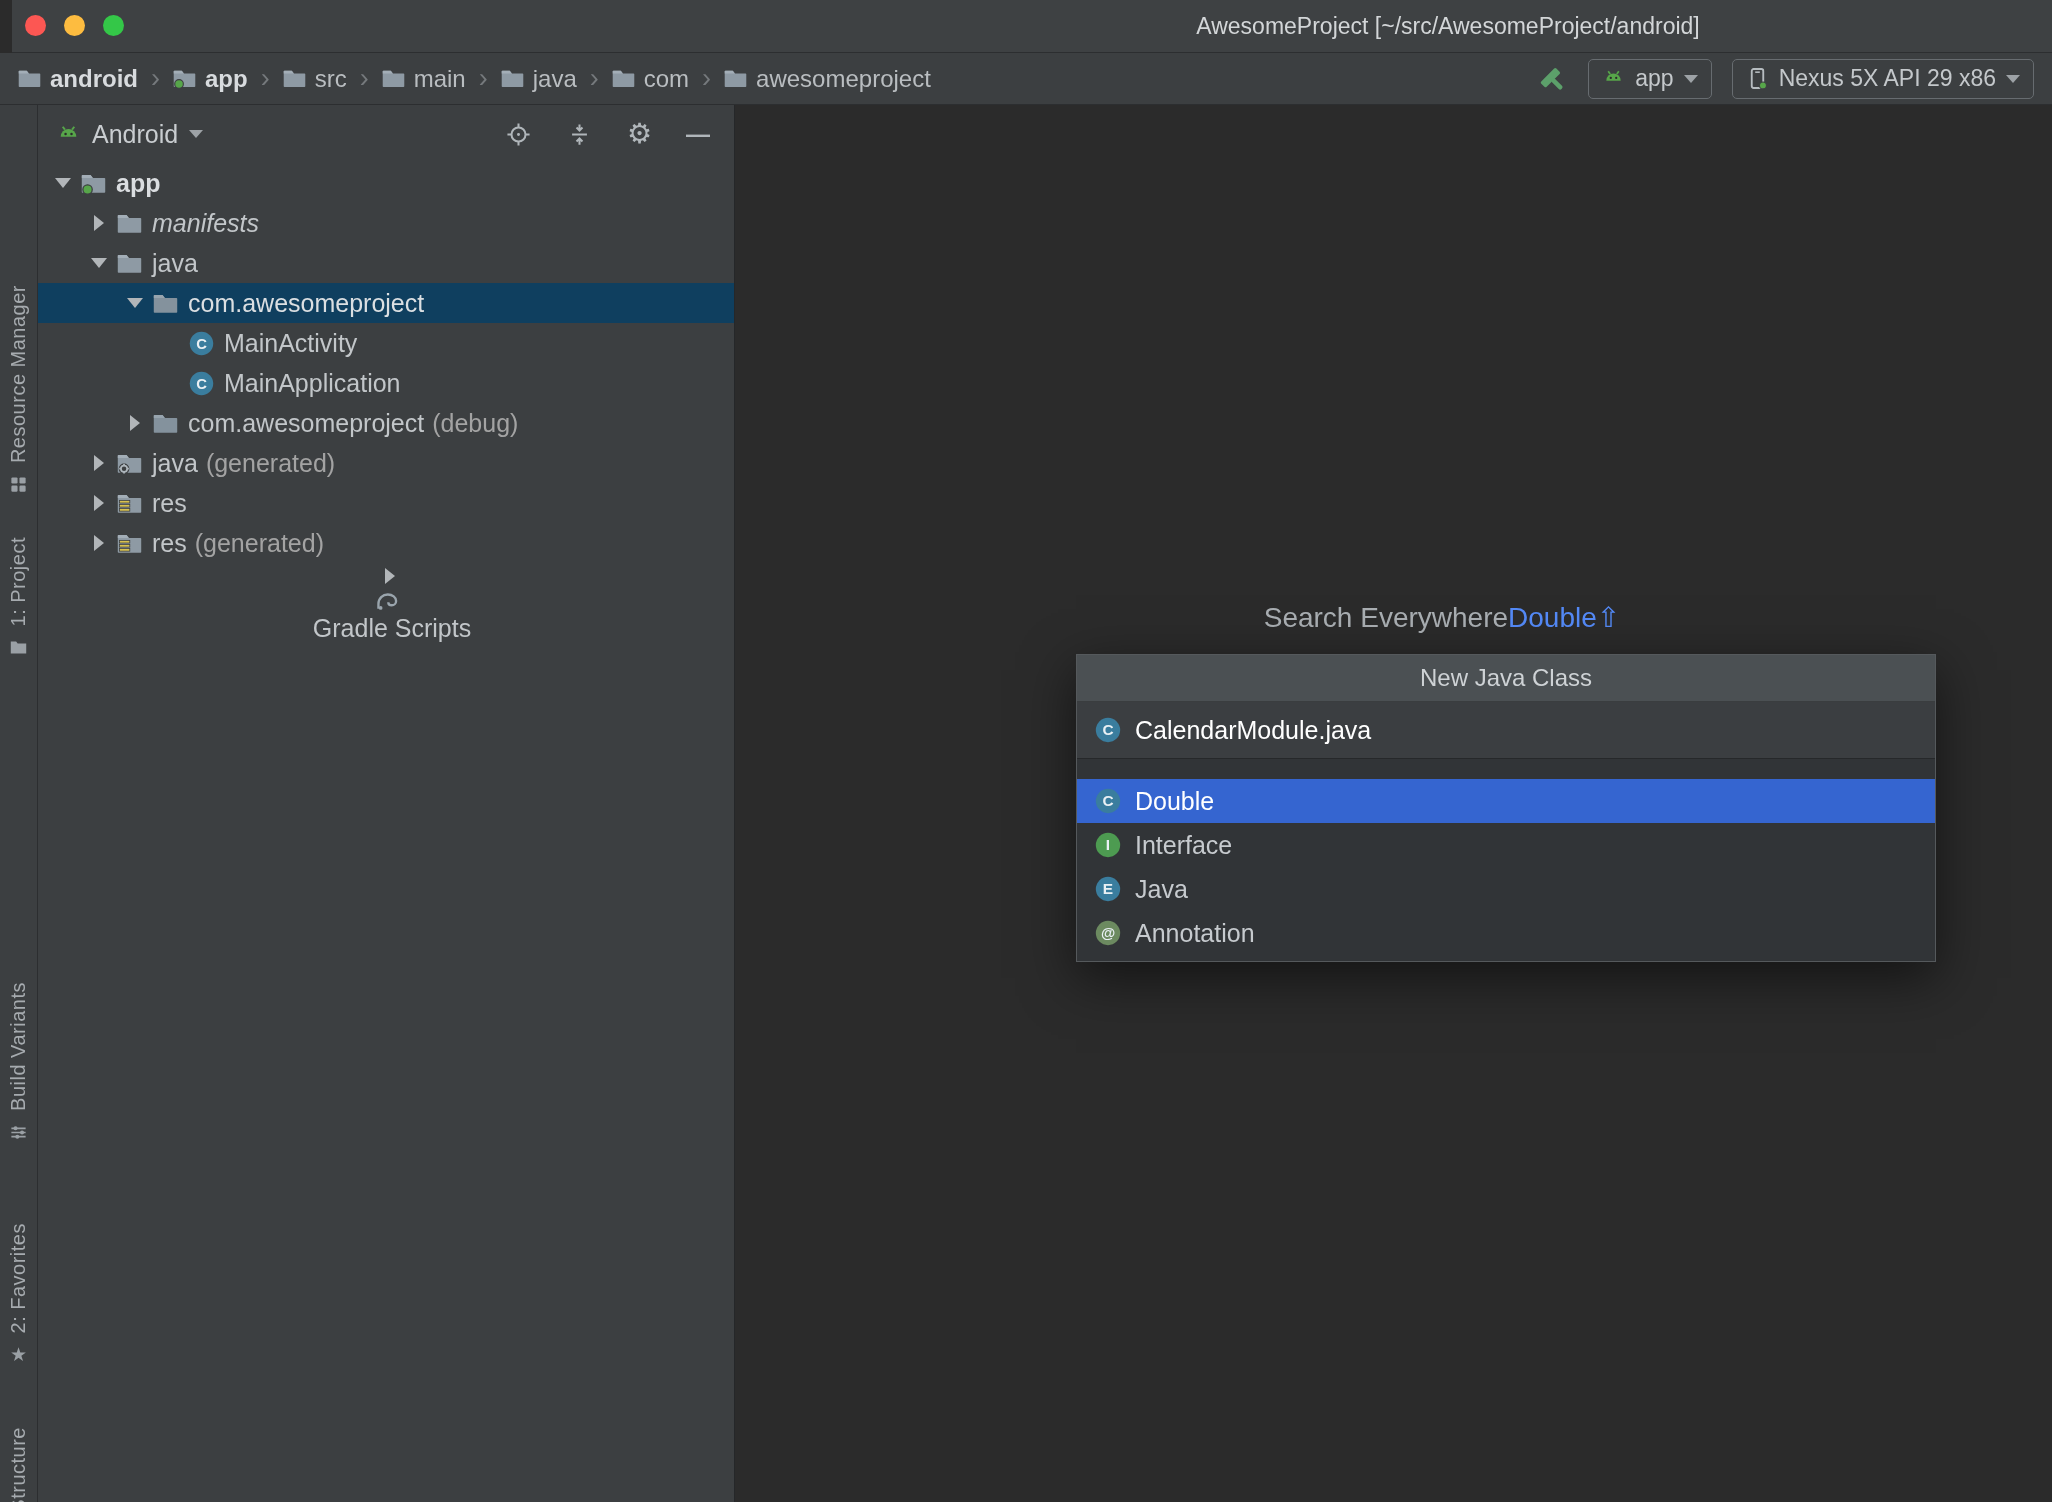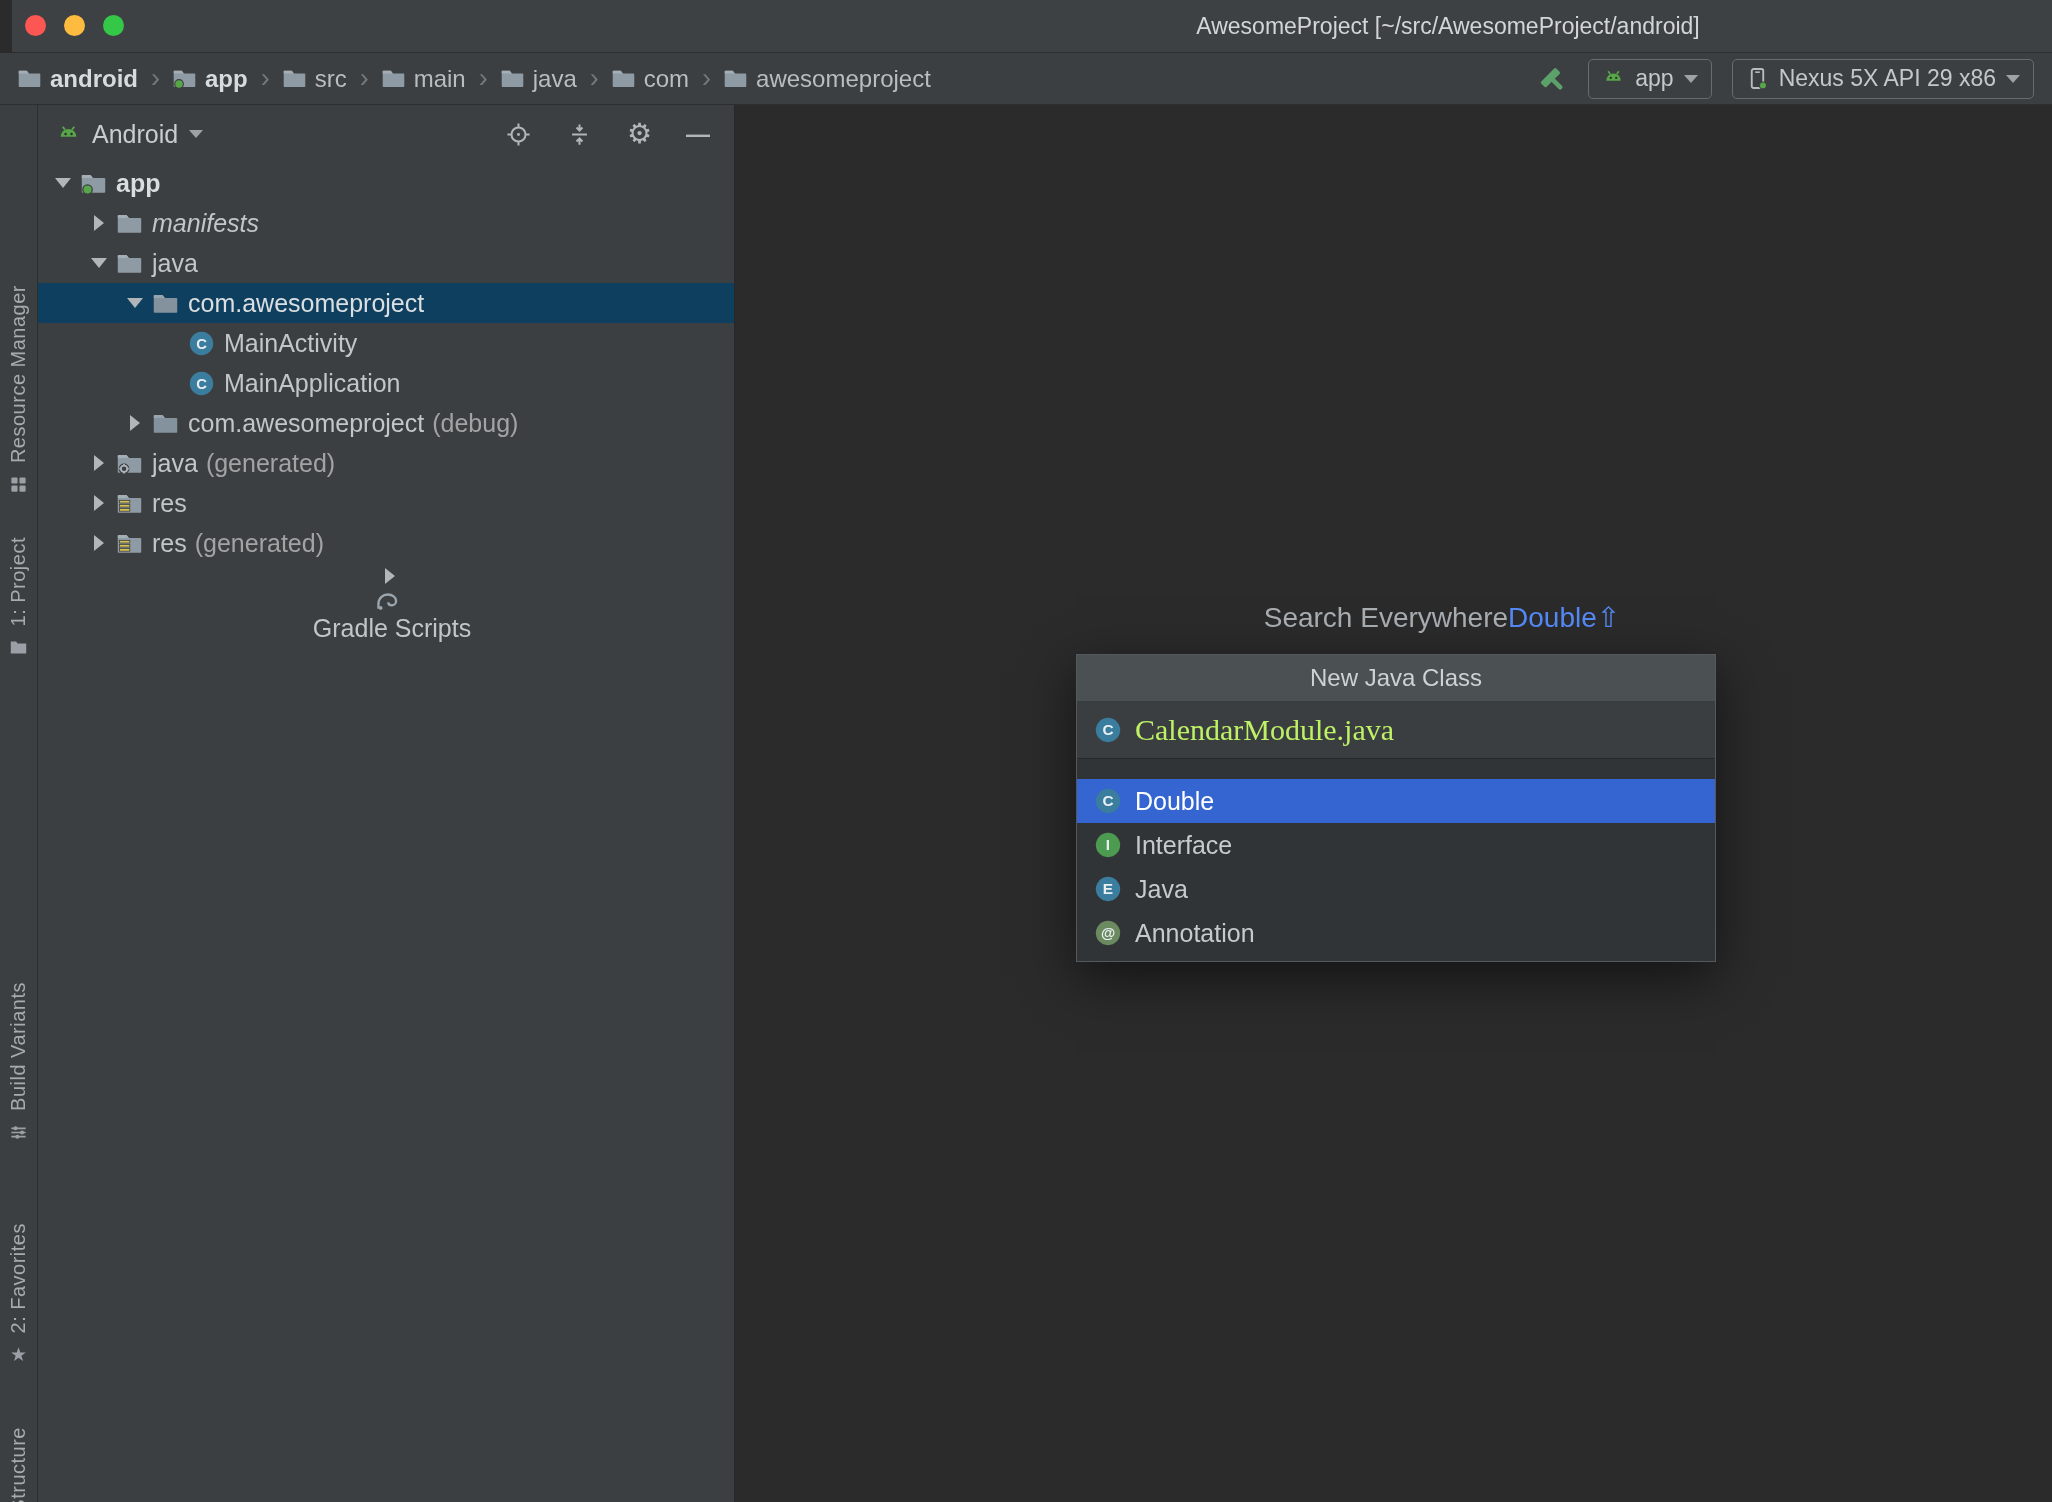--- a/index.html
+++ b/index.html
@@ -73,27 +73,27 @@
   .tree-icon svg{width:100%;height:100%;display:block;}
   .tree-suffix{color:#a3a3a3;margin-left:8px;}
 
   .editor{position:absolute;left:736px;top:105px;right:0;bottom:0;background:#2b2b2b;}
   .hint{position:absolute;top:496px;left:706px;transform:translateX(-50%);
     display:flex;align-items:center;font-size:28px;white-space:nowrap;}
   .hint-text{color:#a9aeb2;}
   .hint-action{color:#548af7;}
   .hint-symbol{color:#548af7;font-size:28px;}
 
-  .popup{position:absolute;left:1076px;top:654px;width:640px;background:#313437;
+  .popup{position:absolute;left:1076px;top:654px;width:860px;background:#313437;
     border:1px solid #55595c;box-shadow:0 16px 50px rgba(0,0,0,.55);box-sizing:border-box;}
   .popup-header{height:46px;background:#4b5053;border-bottom:1px solid #3a3d3f;
     display:flex;align-items:center;justify-content:center;font-size:24px;color:#ced2d5;}
   .popup-input-row{height:56px;background:#3b3e41;border-bottom:1px solid #26282a;
     display:flex;align-items:center;gap:14px;padding:0 18px;}
-  .popup-input-value{font-size:30px;color:#bef264;font-family:Liberation Serif, serif;}
+  .popup-input-value{font-size:25px;color:#ffffff;}
   .kind-icon{width:26px;height:26px;flex:none;display:inline-block;}
   .kind-icon svg{width:100%;height:100%;display:block;}
   #popup-options{padding:20px 0 6px 0;}
   .popup-option{height:44px;display:flex;align-items:center;gap:14px;padding:0 18px;
     font-size:25px;color:#c6cace;}
   .popup-option.selected{background:#3565d0;color:#ffffff;}
 </style>
 </head>
 <body>
 

